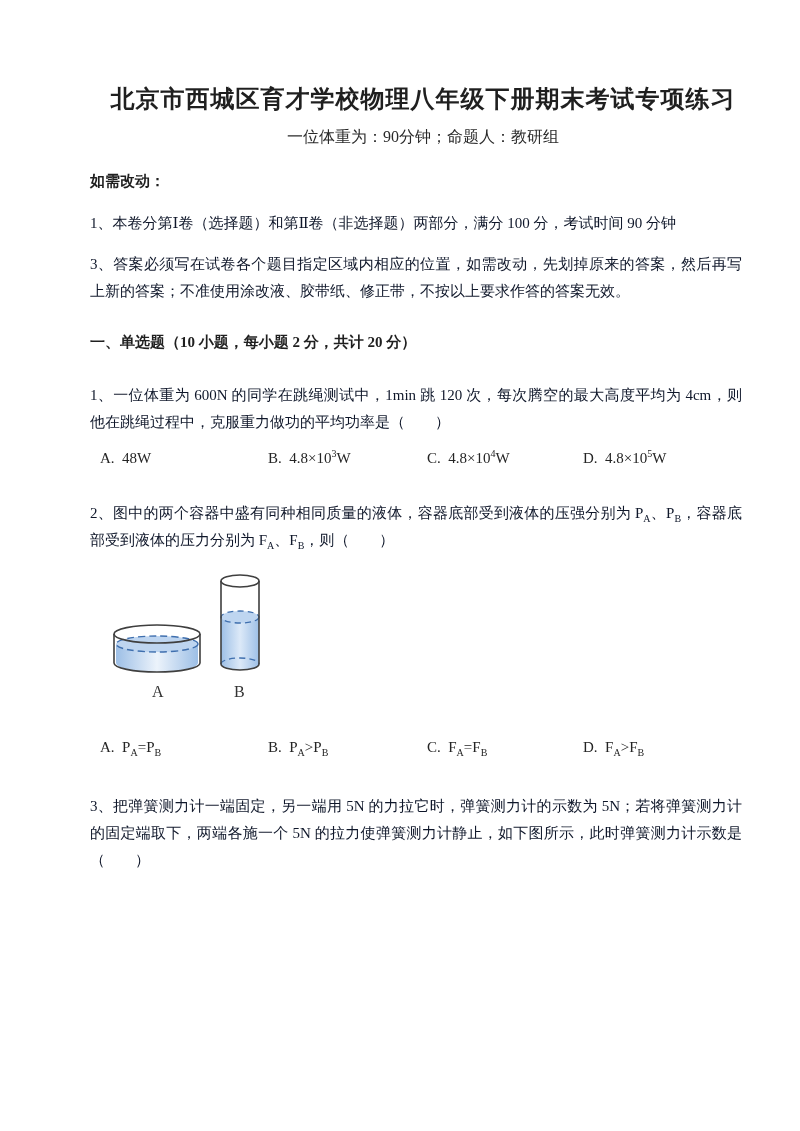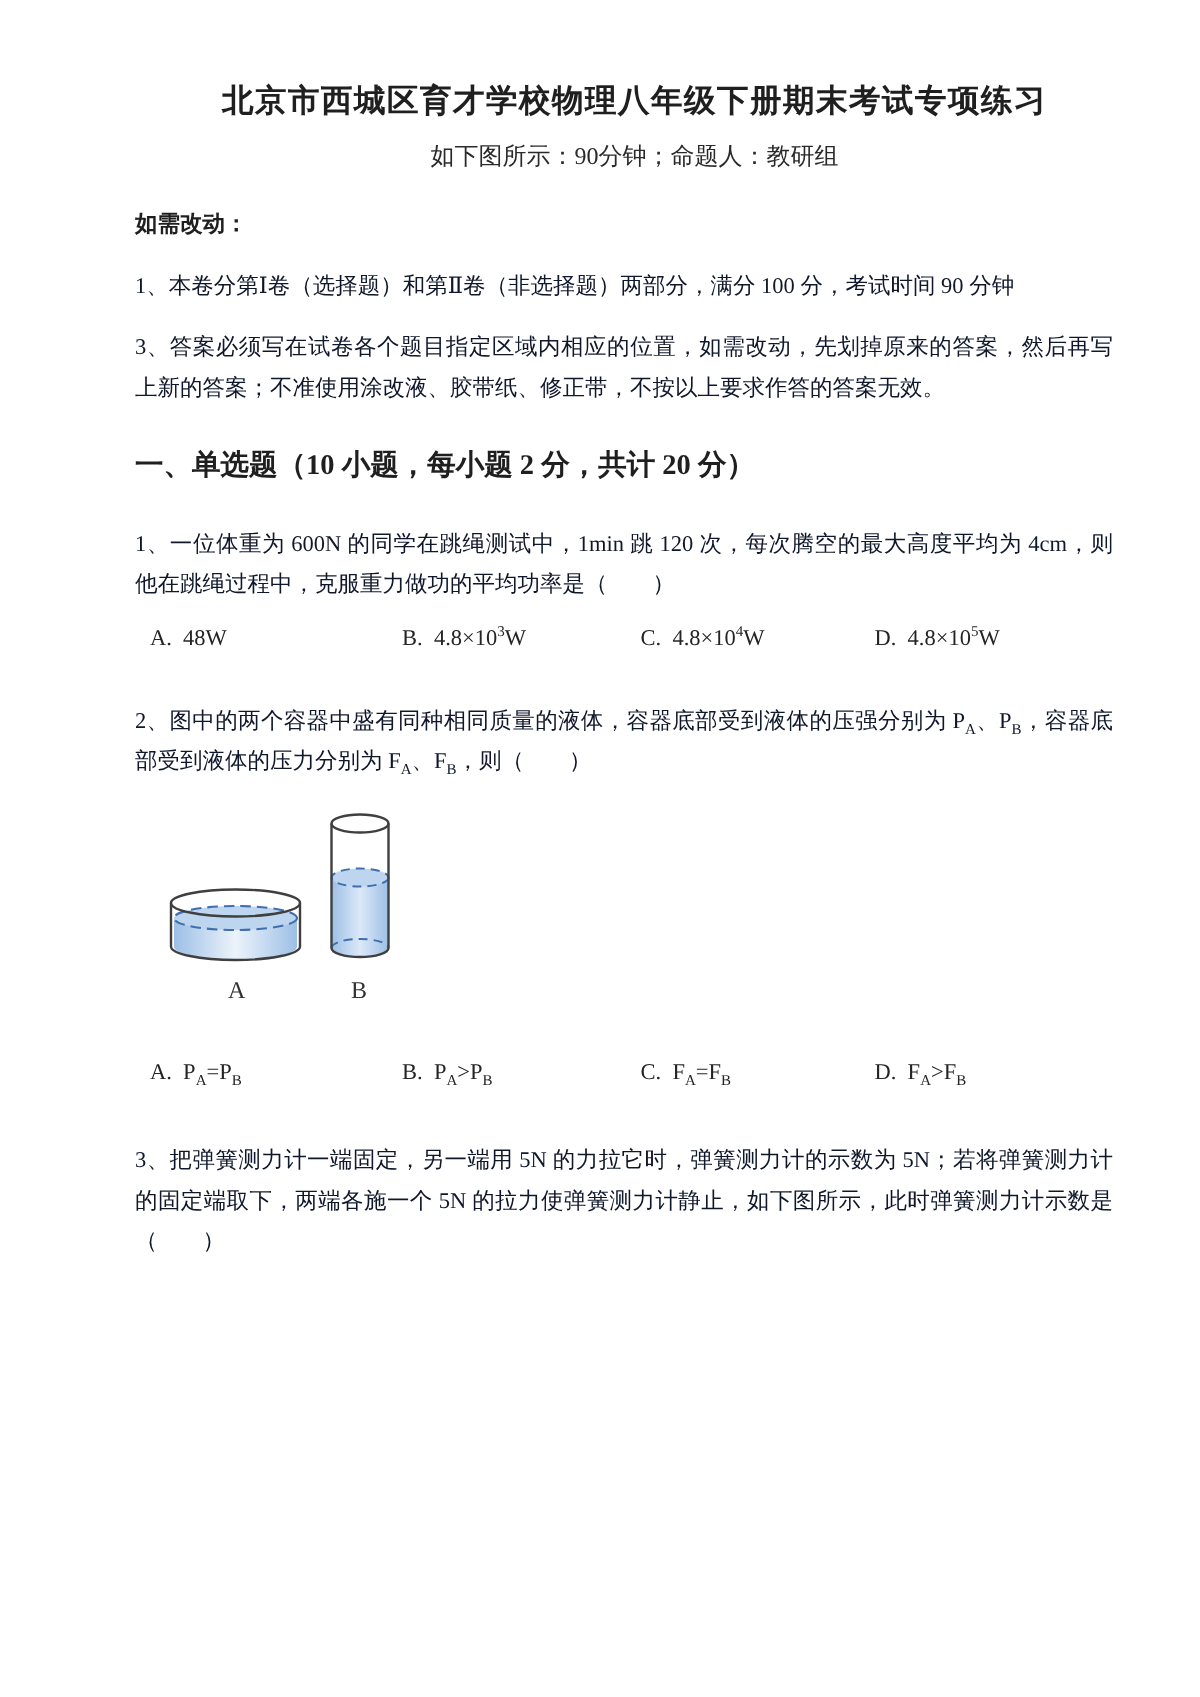--- a/index.html
+++ b/index.html
@@ -6,23 +6,23 @@
   html,body { background:#ffffff; }
   body {
     width:800px; height:1131px;
     font-family:"Liberation Serif","DejaVu Serif",serif;
     color:#1f1f1f;
     overflow:hidden;
   }
   .page { position:relative; width:800px; height:1131px; background:#fff; }
 
   .title {
-    padding-top:52px;
+    padding-top:84px;
     text-align:center;
-    font-size:21px; font-weight:700;
+    font-size:24px; font-weight:700;
     letter-spacing:1px;
     padding-left:46px;
     line-height:30px;
   }
   .subtitle {
     margin-top:12px;
     text-align:center;
     padding-left:46px;
     font-size:16px; line-height:22px;
     color:#2a2a2a;
@@ -45,21 +45,21 @@
   .section-heading {
     margin-top:18px;
     text-align:center;
     padding-left:46px;
     font-size:18px; font-weight:700;
     letter-spacing:1px;
     line-height:26px;
   }
   .sub-heading {
     margin:27px 0 0 90px;
-    font-size:19px; font-weight:700;
+    font-size:15px; font-weight:700;
     line-height:21px;
   }
   .q1 { margin-top:29px; }
   .q2 { margin-top:29px; }
   .q3 { margin-top:33px; }
   .options {
     position:relative;
     margin-left:90px;
     width:680px;
     height:21px;
@@ -81,21 +81,21 @@
     width:280px; height:140px;
   }
   .fig-label { font-family:"Liberation Serif","DejaVu Serif",serif; font-size:16px; fill:#333; }
 </style>
 </head>
 <body>
 
 <div class="page">
 
   <h1 class="title">北京市西城区育才学校物理八年级下册期末考试专项练习</h1>
-  <div class="subtitle">如下图所示：90分钟；命题人：教研组</div>
+  <div class="subtitle">一位体重为：90分钟；命题人：教研组</div>
 
   <div class="notice-heading">如需改动：</div>
   <p class="para item1">1、本卷分第Ⅰ卷（选择题）和第Ⅱ卷（非选择题）两部分，满分 100 分，考试时间 90 分钟</p>
   <p class="para item3">3、答案必须写在试卷各个题目指定区域内相应的位置，如需改动，先划掉原来的答案，然后再写上新的答案；不准使用涂改液、胶带纸、修正带，不按以上要求作答的答案无效。</p>
 
   <h3 class="sub-heading">一、单选题（10 小题，每小题 2 分，共计 20 分）</h3>
 
   <p class="para q1">1、一位体重为 600N 的同学在跳绳测试中，1min 跳 120 次，每次腾空的最大高度平均为 4cm，则他在跳绳过程中，克服重力做功的平均功率是（　　）</p>
   <div class="options opts-q1">
     <span class="opt opt-a">A.  48W</span>

